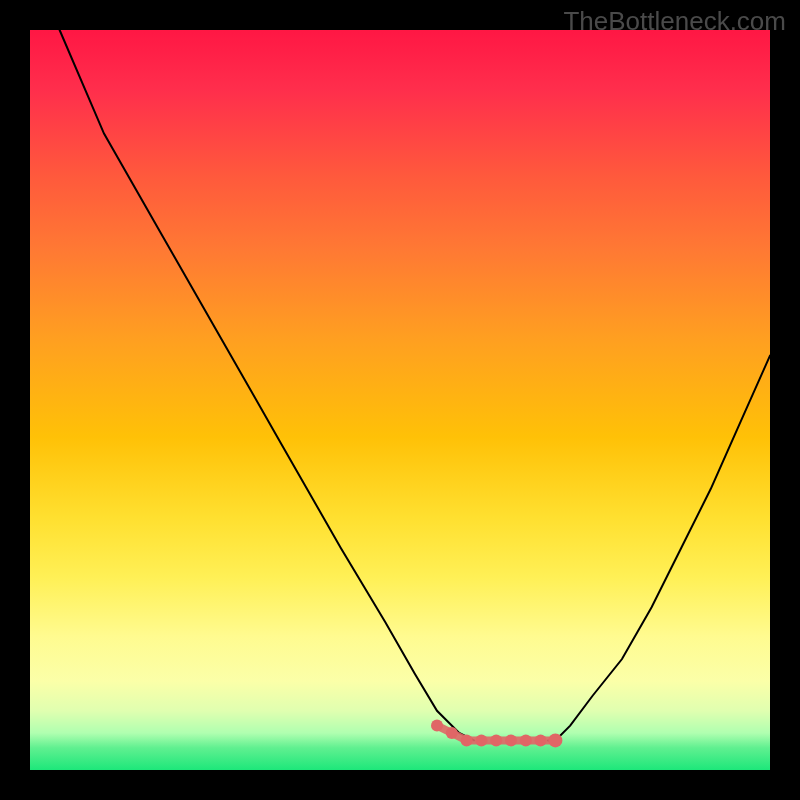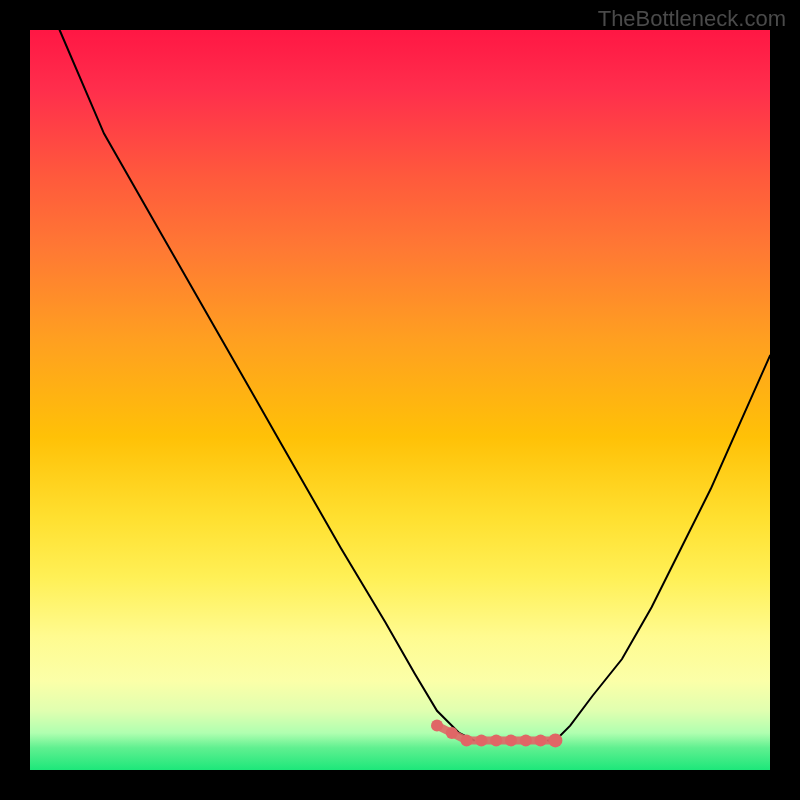--- a/index.html
+++ b/index.html
@@ -9,21 +9,21 @@
     background: #000;
     position: relative;
     overflow: hidden;
     font-family: Arial, sans-serif;
   }
   .watermark {
     position: absolute;
     top: 6px;
     right: 14px;
     color: #4a4a4a;
-    font-size: 22px;
+    font-size: 26px;
     font-weight: 500;
     z-index: 10;
   }
   .plot-area {
     position: absolute;
     left: 30px;
     top: 30px;
     width: 740px;
     height: 740px;
   }

